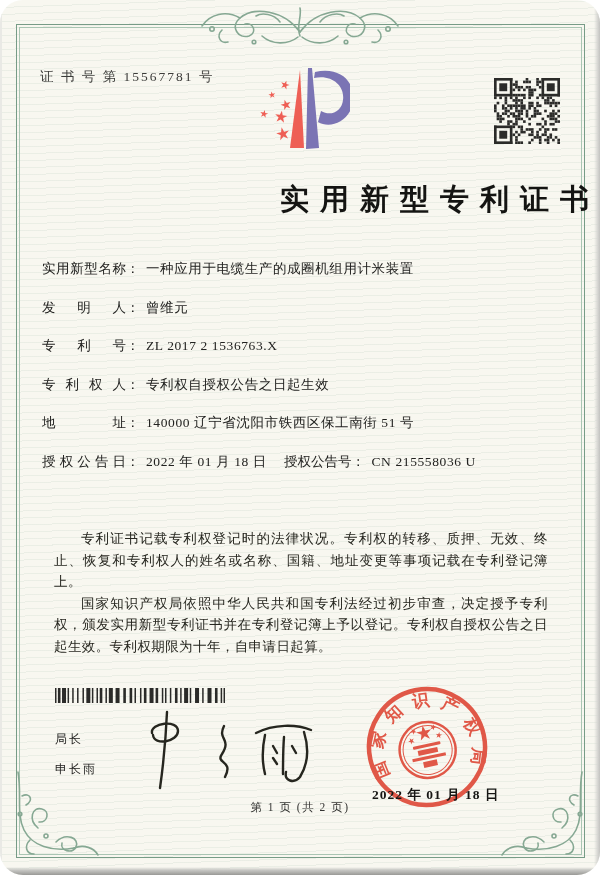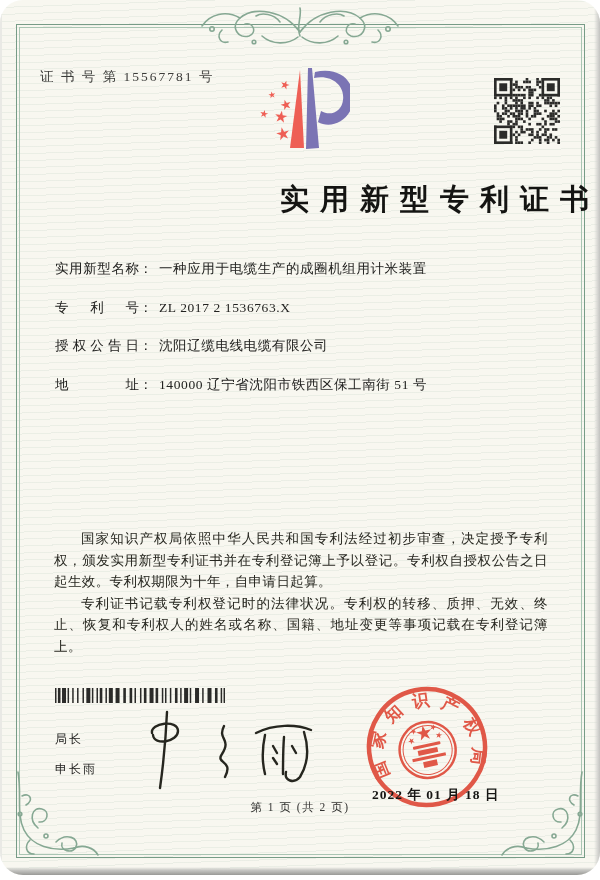--- a/index.html
+++ b/index.html
@@ -32,21 +32,21 @@
 
   .cert-number { position:absolute; left:40px; top:68px; font-size:13.5px;
                  letter-spacing:2px; color:#3c3c3a; }
 
   .logo { position:absolute; left:250px; top:64px; }
   .qr   { position:absolute; left:494px; top:78px; }
 
   .title { position:absolute; left:0; top:180px; width:600px; text-align:right;
            font-size:29px; font-weight:600; letter-spacing:11px; color:#141412; }
 
-  .fields { position:absolute; left:55px; top:258px; width:500px; }
+  .fields { position:absolute; left:42px; top:258px; width:500px; }
   .field-row { position:relative; font-size:13.5px; color:#222220;
                line-height:22px; margin-bottom:16.5px; white-space:nowrap; }
   .f-label { display:inline-block; width:84px; text-align:justify;
              text-align-last:justify; -moz-text-align-last:justify; }
   .f-colon { display:inline-block; width:14px; }
   .f-value { margin-left:6px; letter-spacing:0.6px; }
   .grant-no-group { position:absolute; left:242px; top:0; }
 
   .body-text { position:absolute; left:54px; top:528px; width:494px;
                font-size:13.5px; line-height:21.5px; color:#26261f;
@@ -357,33 +357,42 @@
       <rect x="63.36" y="63.36" width="2.64" height="2.64" fill="#2b2b29"></rect>
     </svg>
 
   <div class="title">实用新型专利证书</div>
 
   <div class="fields">
     <div class="field-row">
       <span class="f-label">实用新型名称</span><span class="f-colon">：</span><span class="f-value">一种应用于电缆生产的成圈机组用计米装置</span>
     </div>
     <div class="field-row">
+      <span class="f-label">发明人</span><span class="f-colon">：</span><span class="f-value">曾维元</span>
+    </div>
+    <div class="field-row">
       <span class="f-label">专利号</span><span class="f-colon">：</span><span class="f-value">ZL 2017 2 1536763.X</span>
     </div>
     <div class="field-row">
-      <span class="f-label">授权公告日</span><span class="f-colon">：</span><span class="f-value">沈阳辽缆电线电缆有限公司</span>
+      <span class="f-label">专利权人</span><span class="f-colon">：</span><span class="f-value">专利权自授权公告之日起生效</span>
     </div>
     <div class="field-row">
       <span class="f-label">地址</span><span class="f-colon">：</span><span class="f-value">140000 辽宁省沈阳市铁西区保工南街 51 号</span>
     </div>
+    <div class="field-row">
+      <span class="f-label">授权公告日</span><span class="f-colon">：</span><span class="f-value">2022 年 01 月 18 日</span>
+      <span class="grant-no-group">
+        <span>授权公告号</span><span class="f-colon">：</span><span class="f-value">CN 215558036 U</span>
+      </span>
+    </div>
   </div>
 
   <div class="body-text">
+    <p>专利证书记载专利权登记时的法律状况。专利权的转移、质押、无效、终止、恢复和专利权人的姓名或名称、国籍、地址变更等事项记载在专利登记簿上。</p>
     <p>国家知识产权局依照中华人民共和国专利法经过初步审查，决定授予专利权，颁发实用新型专利证书并在专利登记簿上予以登记。专利权自授权公告之日起生效。专利权期限为十年，自申请日起算。</p>
-    <p>专利证书记载专利权登记时的法律状况。专利权的转移、质押、无效、终止、恢复和专利权人的姓名或名称、国籍、地址变更等事项记载在专利登记簿上。</p>
   </div>
 
   <svg class="barcode" id="barcode" width="172" height="15" viewBox="0 0 172 15">
       <rect x="0" y="0" width="1.5" height="15" fill="#2b2b29"></rect>
       <rect x="2.9050399613101034" y="0" width="2.6" height="15" fill="#2b2b29"></rect>
       <rect x="7.027074259286746" y="0" width="4" height="15" fill="#2b2b29"></rect>
       <rect x="12.549123154301196" y="0" width="1.5" height="15" fill="#2b2b29"></rect>
       <rect x="17.19975235587917" y="0" width="1.5" height="15" fill="#2b2b29"></rect>
       <rect x="22.04714409774169" y="0" width="1.5" height="15" fill="#2b2b29"></rect>
       <rect x="27.46823635115288" y="0" width="1.5" height="15" fill="#2b2b29"></rect>

